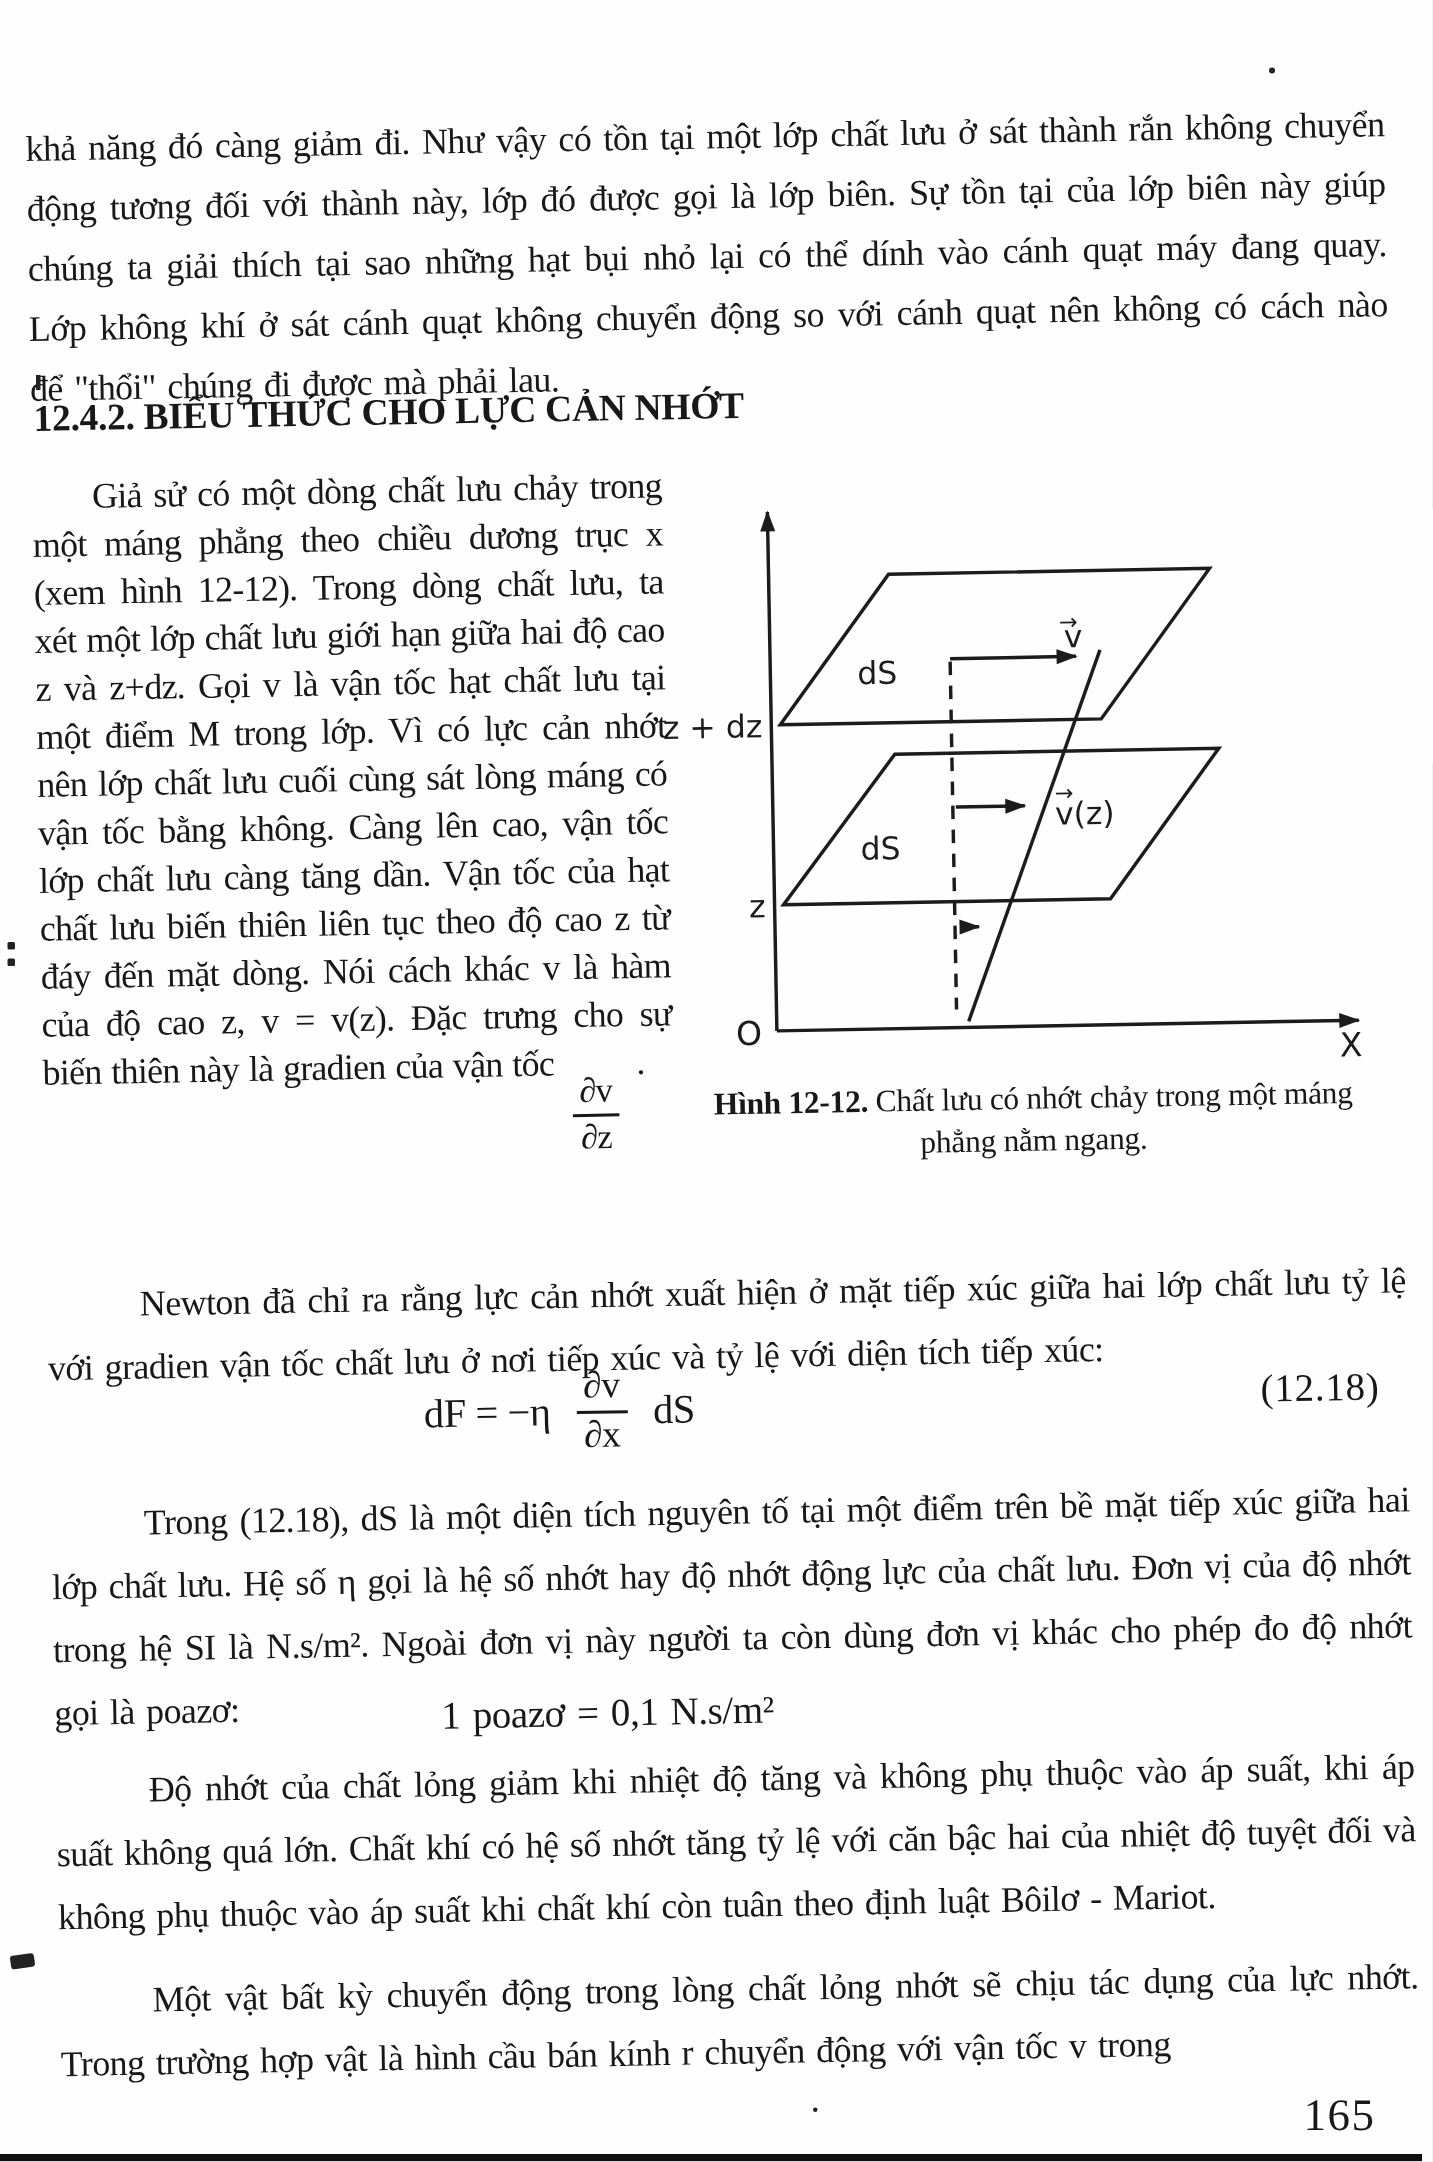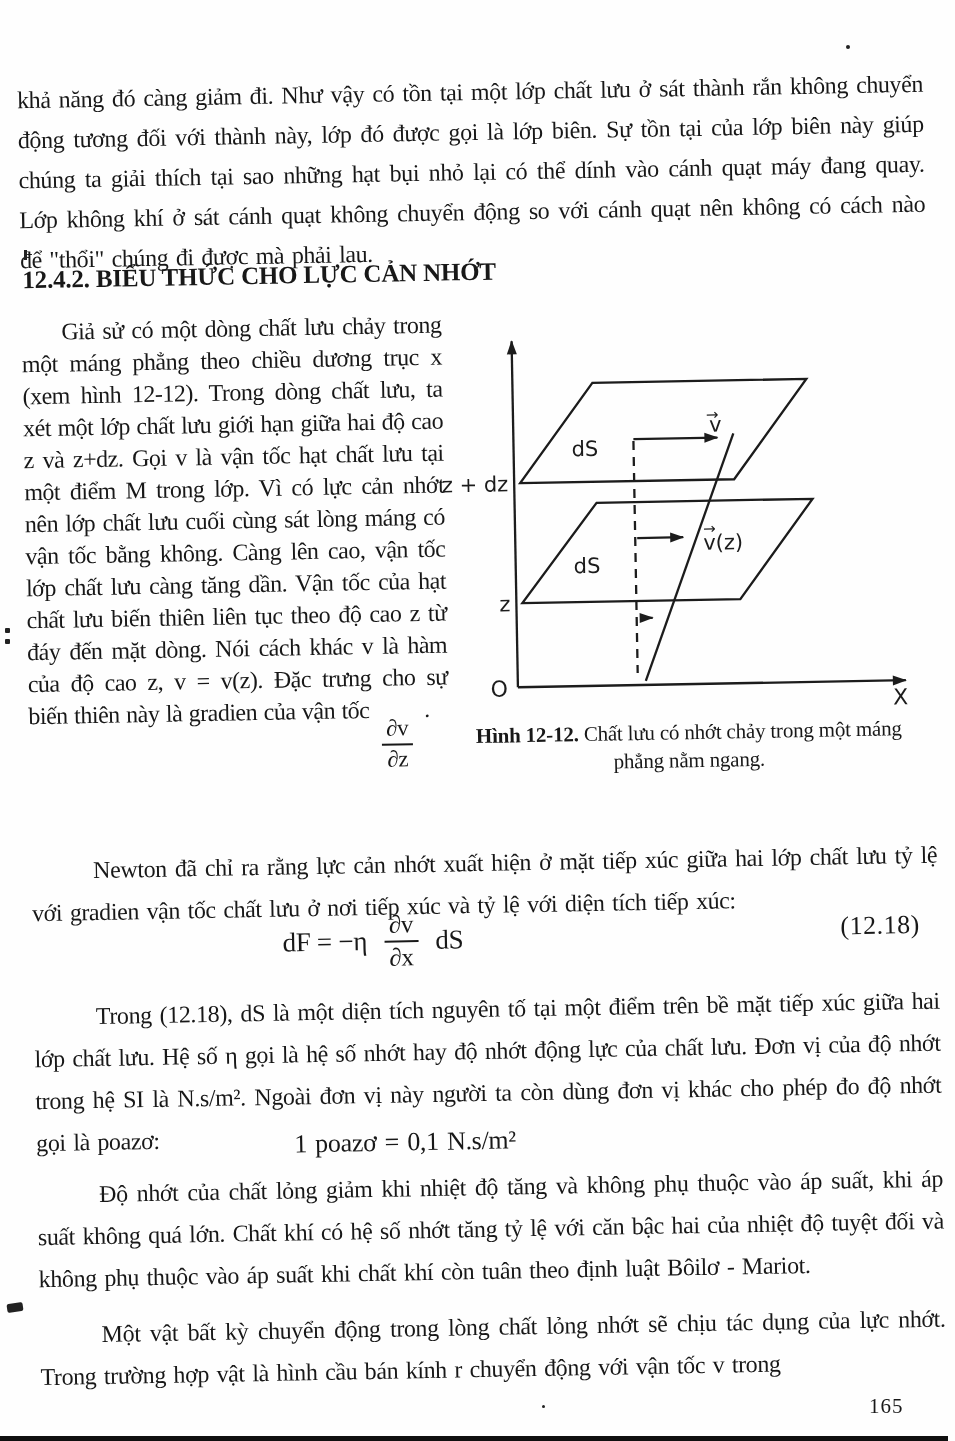--- a/index.html
+++ b/index.html
@@ -45,21 +45,21 @@
   .equation .frac{vertical-align:middle; font-size:25px;}
   .eq-number{position:absolute; left:836px; top:918px; font-size:26px; letter-spacing:0.5px;}
   .poise{position:absolute; left:286px; top:1126px; font-size:26px; letter-spacing:-0.3px; word-spacing:2px;}
   .figure-svg{position:absolute; left:440px; top:316px; width:500px; height:400px;}
   .figure-svg text{font-family:"DejaVu Sans","Liberation Sans",sans-serif; fill:#1c1c1c;}
   .caption{
     position:absolute; left:462px; top:722px; width:452px;
     font-size:21px; line-height:28px; text-align:center; letter-spacing:-0.2px;
   }
   .caption .b{font-weight:700;}
-  .page-number{position:absolute; left:869px; top:1394px; font-size:21px; letter-spacing:1px;}
+  .page-number{position:absolute; left:869px; top:1394px; font-size:30px; letter-spacing:1px;}
   .bottom-bar{position:absolute; left:0; top:1436px; width:948px; height:5px; background:#101010;}
   .artifact{position:absolute; background:#222;}
   .a-colon{left:5px; top:628px; width:5px; height:5px; box-shadow:0 11px 0 #222; border-radius:1px;}
   .a-blob{left:7px; top:1303px; width:16px; height:9px; border-radius:2px; transform:rotate(-8deg);}
   .a-dot1{left:846px; top:45px; width:4px; height:4px; border-radius:2px;}
   .a-dot2{left:542px; top:1405px; width:3px; height:3px; border-radius:2px;}
   .a-tick{left:24px; top:250px; width:3px; height:10px;}
 </style>
 </head>
 <body>

